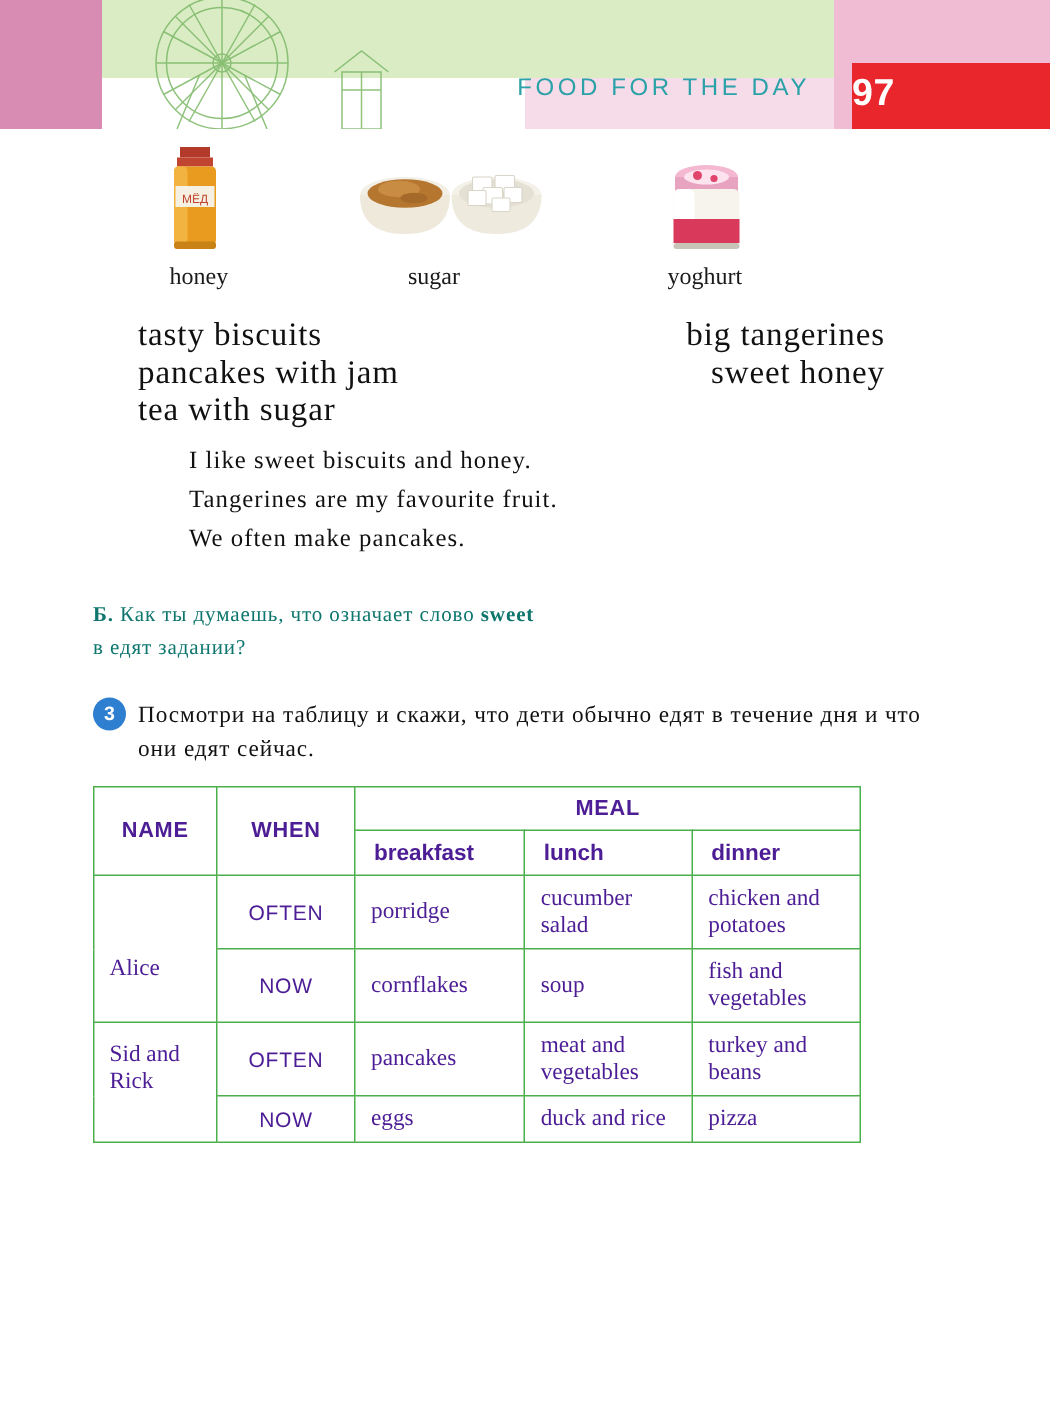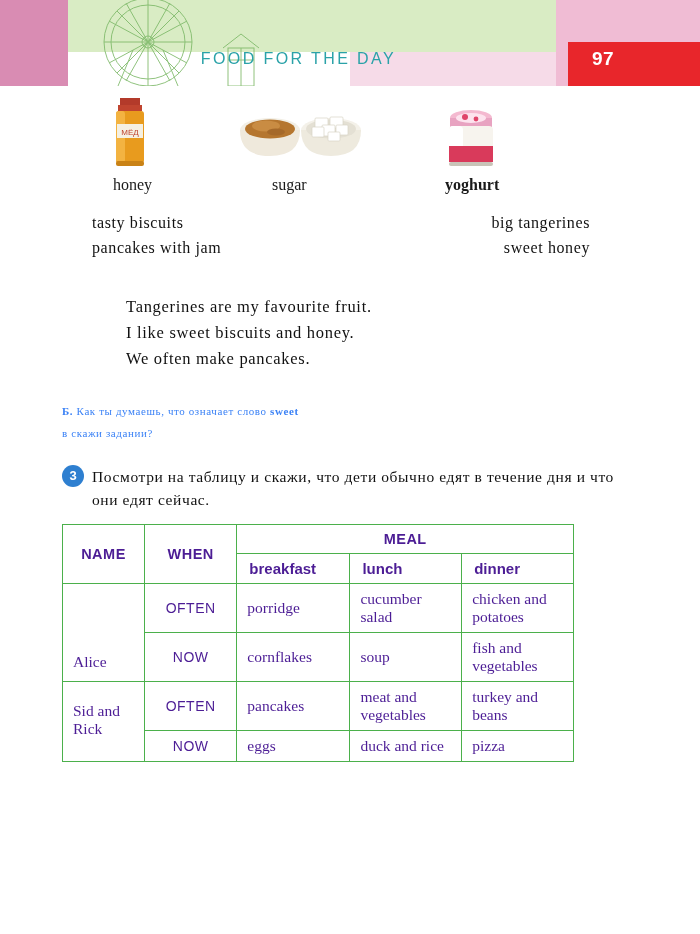--- a/index.html
+++ b/index.html
@@ -12,21 +12,21 @@
     background: #ffffff;
     font-family: "Liberation Serif", serif;
     position: relative;
     overflow: hidden;
   }
 
   
   .header-band {
     position: absolute;
     top: 0; left: 0;
-    width: 556px;
+    width: 700px;
     height: 86px;
   }
   .hb-left {
     position: absolute;
     left: 0; top: 0;
     width: 68px; height: 86px;
     background: #d98cb3;
   }
   .hb-green {
     position: absolute;
@@ -61,25 +61,24 @@
   .hb-rednum2 {
     position: absolute;
     left: 638px; top: 42px;
     width: 62px; height: 44px;
     background: #e8262b;
   }
   .page-number {
     position: absolute;
     left: 568px; top: 48px;
     width: 70px;
-    text-align: center;
     color: #ffffff;
     font-family: "Liberation Sans", sans-serif;
     font-weight: bold;
-    font-size: 19px;
+    font-size: 25px;
     letter-spacing: 0.5px;
   }
   .running-title {
     position: absolute;
     right: 160px;
     top: 50px;
     color: #2aa2a8;
     font-family: "Liberation Sans", sans-serif;
     font-size: 16px;
     letter-spacing: 2.4px;
@@ -123,28 +122,28 @@
     width: 62px; height: 64px;
   }
   .caption {
     position: absolute;
     font-family: "Liberation Serif", serif;
     font-size: 16px;
     color: #1a1a1a;
   }
   .cap-honey { left: 103px; top: 176px; margin-left: 10px; }
   .cap-sugar { left: 272px; top: 176px; }
-  .cap-yoghurt { left: 445px; top: 176px; font-weight: bold; }
+  .cap-yoghurt { left: 445px; top: 176px; }
 
   
   .word-cols {
     position: absolute;
     top: 210px; left: 92px;
     width: 520px;
-    font-size: 16px;
+    font-size: 22px;
     color: #111;
     line-height: 25px;
   }
   .word-cols .row { display: flex; }
   .word-cols .c1 { width: 238px; letter-spacing: 0.6px; }
   .word-cols .c2 { width: 260px; letter-spacing: 0.6px; text-align: right; }
 
   
   .sentences {
     position: absolute;
@@ -153,22 +152,22 @@
     color: #111;
     line-height: 26px;
     letter-spacing: 0.7px;
   }
 
   
   .task-b {
     position: absolute;
     top: 400px; left: 62px;
     width: 560px;
-    font-size: 11px;
-    color: #3b82f6;
+    font-size: 14px;
+    color: #0f766e;
     line-height: 22px;
     letter-spacing: 0.6px;
   }
   .task-b b { font-weight: bold; }
   .task-b .label { font-weight: bold; }
 
   
   .ex-badge {
     position: absolute;
     left: 62px; top: 465px;
@@ -224,21 +223,21 @@
   .tbl .when {
     font-family: "Liberation Sans", sans-serif;
     text-align: center;
     font-size: 14px;
     letter-spacing: 0.5px;
   }
   .tbl .name {
     text-align: left;
     font-size: 15.5px;
     vertical-align: bottom;
-    padding-bottom: 10px;
+    padding-bottom: 26px;
   }
   .tbl .name-mid {
     vertical-align: middle;
   }
   .col-name { width: 72px; }
   .col-when { width: 86px; }
   .col-meal { width: 106px; }
 </style>
 </head>
 <body>
@@ -333,32 +332,33 @@
 <div class="word-cols">
   <div class="row">
     <div class="c1">tasty  biscuits</div>
     <div class="c2">big  tangerines</div>
   </div>
   <div class="row">
     <div class="c1">pancakes  with  jam</div>
     <div class="c2">sweet  honey</div>
   </div>
   <div class="row">
+    <div class="c1">tea  with  sugar</div>
   </div>
 </div>
 
 <div class="sentences">
+  <div>I  like  sweet  biscuits  and  honey.</div>
   <div>Tangerines  are  my  favourite  fruit.</div>
-  <div>I  like  sweet  biscuits  and  honey.</div>
   <div>We  often  make  pancakes.</div>
 </div>
 
 <div class="task-b">
   <span class="label">Б.</span><span> Как  ты  думаешь,  что  означает  слово  </span><b>sweet</b><br>
-  <span>в  скажи  задании?</span>
+  <span>в  едят  задании?</span>
 </div>
 
 <div class="ex-badge">3</div>
 <div class="ex-text">Посмотри  на  таблицу  и  скажи,  что  дети  обычно  едят  в  течение  дня  и  что  они  едят  сейчас.</div>
 
 <table class="tbl">
   <tbody>
       <tr>
     <td class="hdr col-name" rowspan="2">NAME</td>
     <td class="hdr col-when" rowspan="2">WHEN</td>

